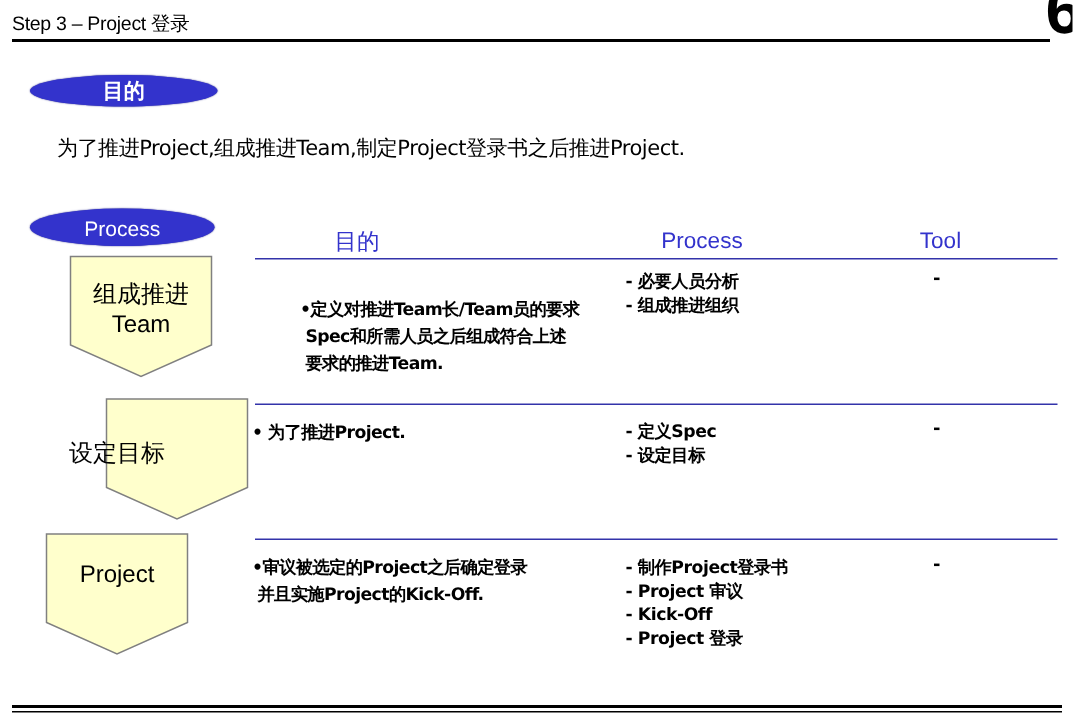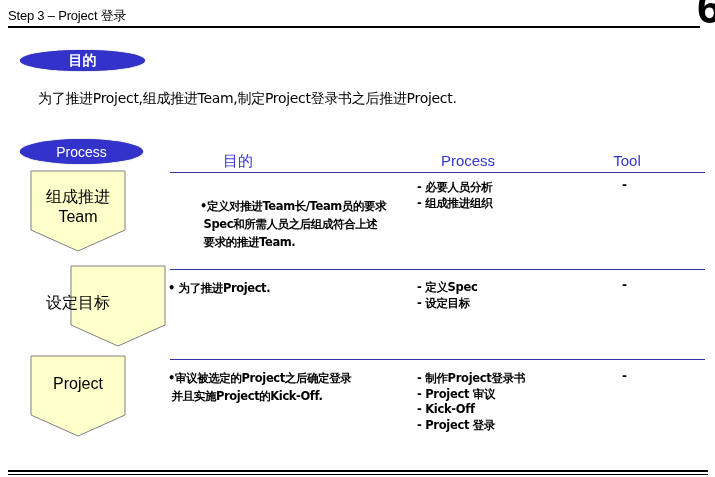--- a/index.html
+++ b/index.html
@@ -52,21 +52,21 @@
 </div>
 
 <div class="abs col-head" style="left:238px;">目的</div>
 <div class="abs col-head" style="left:468px;">Process</div>
 <div class="abs col-head" style="left:627px;">Tool</div>
 
 <div class="abs blue-rule" style="top:172px;"></div>
 <div class="abs blue-rule" style="top:269px;"></div>
 <div class="abs blue-rule" style="top:359px;"></div>
 
-<div class="abs pentagon" style="top:170px; height:82px;">
+<div class="abs pentagon" style="top:170px; height:82px;margin-left:16px;">
   <svg width="96" height="82">
     <polygon points="1,1 95,1 95,60 48,81 1,60" fill="#ffffcc" stroke="#808080" stroke-width="1"></polygon>
   </svg>
   <div class="pent-label" style="top:17px;">组成推进</div>
   <div class="pent-label" style="top:37px;">Team</div>
 </div>
 <div class="abs desc" style="top:197px;margin-left:32px;">•定义对推进Team长/Team员的要求
  Spec和所需人员之后组成符合上述
  要求的推进Team.</div>
 <div class="abs act-list" style="top:180px;">

